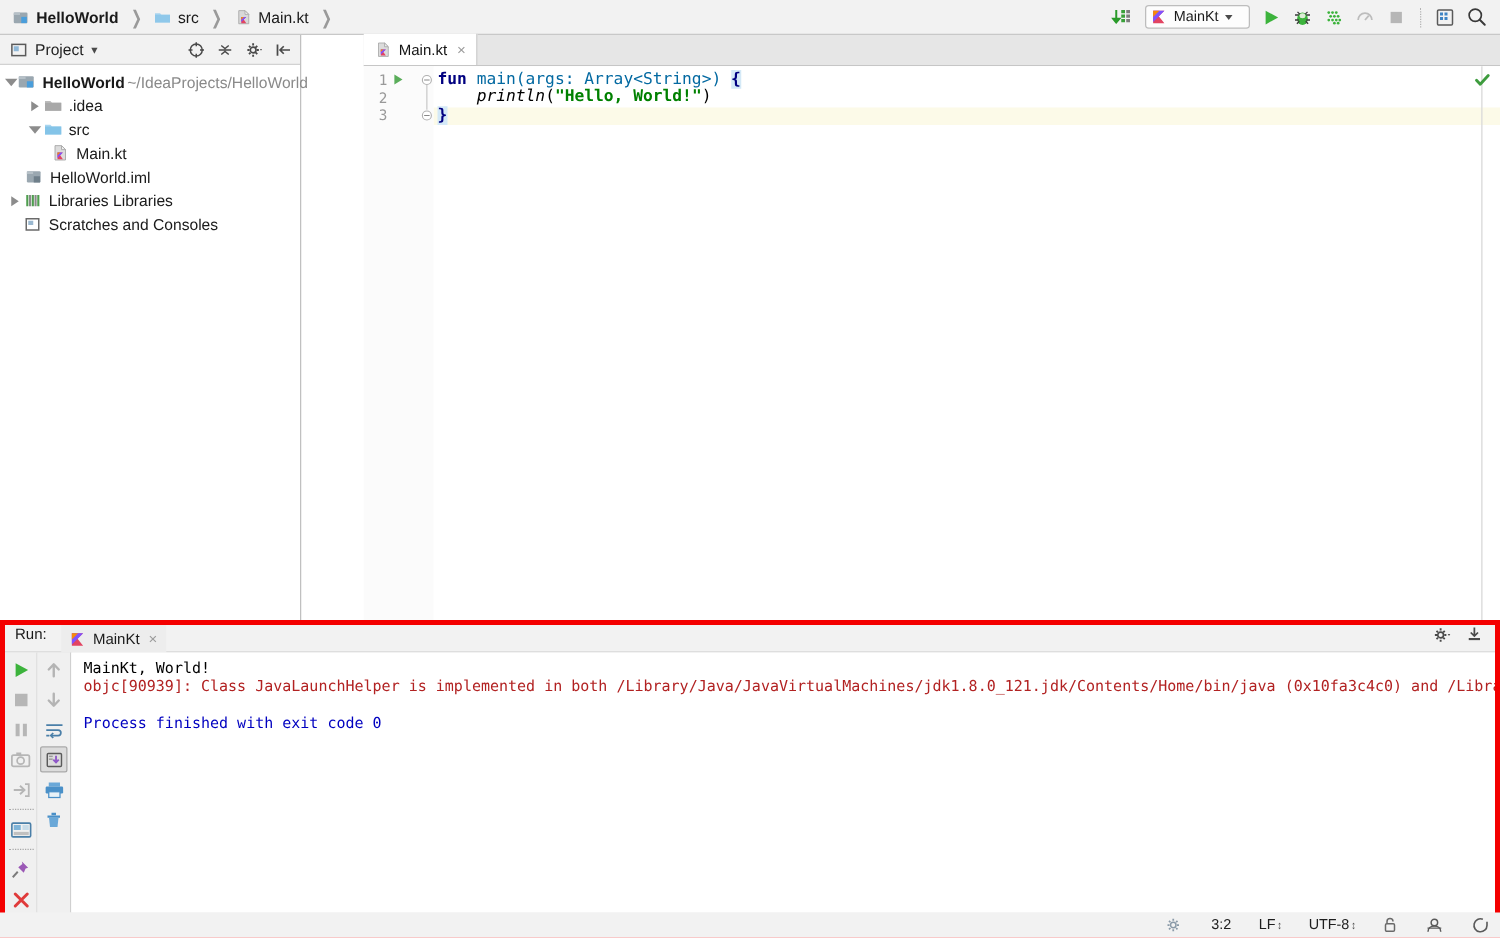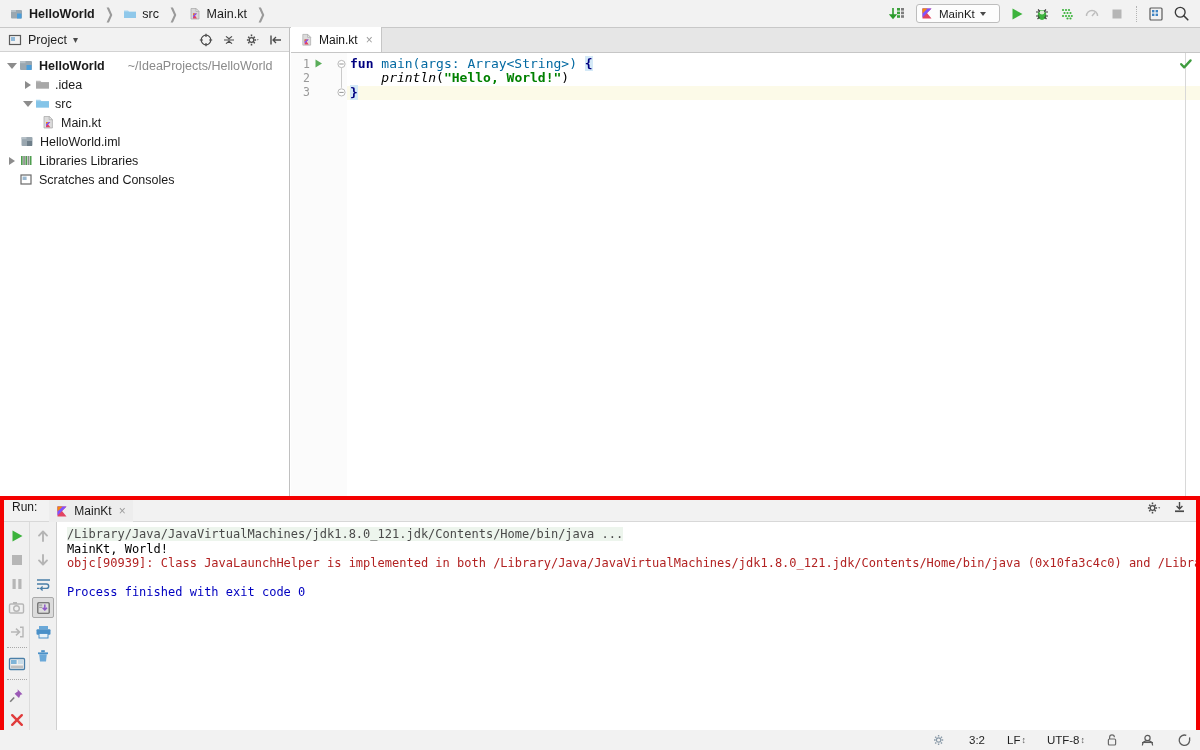--- a/index.html
+++ b/index.html
@@ -42,21 +42,21 @@
     border-right: 3.5px solid transparent; border-top: 4px solid #4a4a4a;
   }
   .vsep { width: 1px; height: 16px; background: #cacaca; margin: 0 2px;
           border-left: 1px dotted #b4b4b4; background: none; }
 
   
   .ico { display: inline-flex; align-items: center; justify-content: center; line-height: 0; }
 
   
   .left-panel {
-    position: absolute; left: 0; top: 28px; width: 290px; height: 468px;
+    position: absolute; left: 0; top: 28px; width: 241px; height: 468px;
     background: #ffffff; border-right: 1px solid #c0c0c0;
   }
   .panel-head {
     height: 24px; background: #f2f2f2; border-bottom: 1px solid #d2d2d2;
     display: flex; align-items: center; padding: 0 6px 0 8px;
   }
   .panel-head .title { font-size: 12.5px; color: #1f1f1f; margin-left: 6px; }
   .panel-head .tools { margin-left: auto; display: flex; align-items: center; gap: 9px; }
   .tree { padding-top: 4px; font-size: 12.5px; color: #1a1a1a; }
   .trow {
@@ -67,21 +67,21 @@
   .tw {
     width: 0; height: 0; border-top: 4px solid transparent;
     border-bottom: 4px solid transparent; border-left: 6px solid #8c8c8c;
   }
   .tw.open {
     border-left: 5px solid transparent; border-right: 5px solid transparent;
     border-top: 6px solid #8c8c8c; border-bottom: 0;
   }
   .tlabel { margin-left: 5px; }
   .tlabel.b { font-weight: bold; }
-  .tpath { margin-left: 23px; color: #8a8a8a; }
+  .tpath { margin-left: 2px; color: #8a8a8a; }
 
   
   .editor-wrap { position: absolute; left: 291px; top: 28px; width: 909px; height: 468px; background: #fff; }
   .tabstrip {
     height: 25px; background: #e6e6e6; border-bottom: 1px solid #c6c6c6;
     display: flex; align-items: flex-end;
   }
   .etab {
     display: flex; align-items: center; gap: 5px; height: 25px;
     padding: 0 8px 0 9px; background: #ffffff;
@@ -617,21 +617,20 @@
         <span class="tbtn">
           <svg width="16" height="16" viewBox="0 0 16 16">
             <rect x="3" y="4.4" width="10" height="1.8" fill="#4a90c8"></rect>
             <path d="M4.2 6.2h7.6l-0.8 7.4H5z" fill="#6aa8d8"></path>
             <rect x="6.2" y="2.2" width="3.6" height="2" fill="#4a90c8"></rect>
           </svg>
         </span>
       </div>
 
       <div class="console">
-        <div class="cz"><span class="c-cmd">/Library/Java/JavaVirtualMachines/jdk1.8.0_121.jdk/Contents/Home/bin/java ...</span></div>
         <div class="cz c-out">MainKt, World!</div>
         <div class="cz c-err">objc[90939]: Class JavaLaunchHelper is implemented in both /Library/Java/JavaVirtualMachines/jdk1.8.0_121.jdk/Contents/Home/bin/java (0x10fa3c4c0) and /Library/Java/JavaVir</div>
         <div class="cz c-out">&nbsp;</div>
         <div class="cz c-ok">Process finished with exit code 0</div>
       </div>
     </div>
 
     <div class="run-status"></div>
   </div>
 

